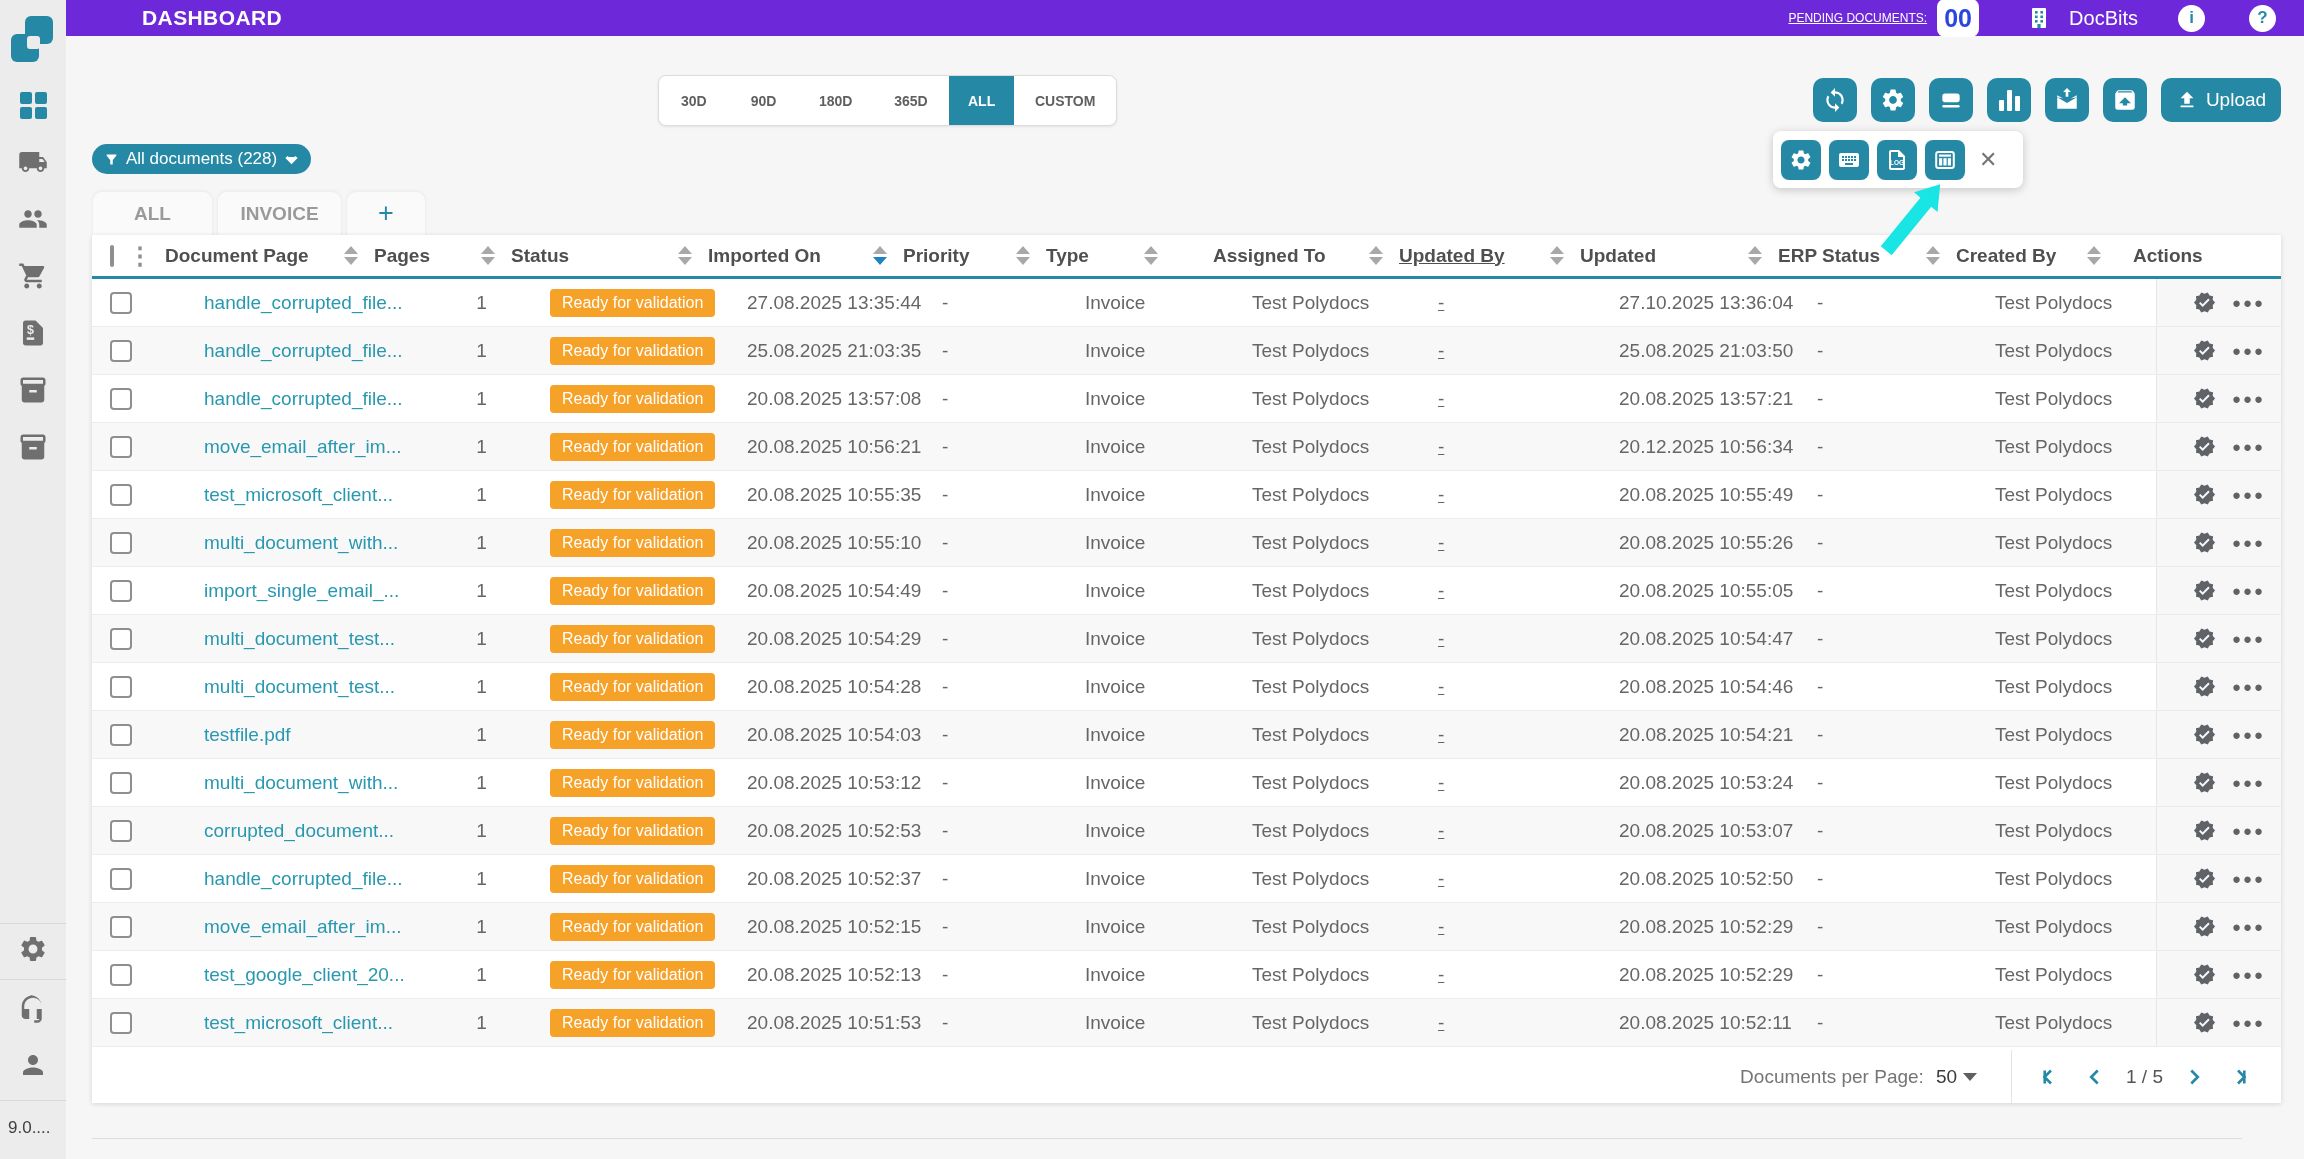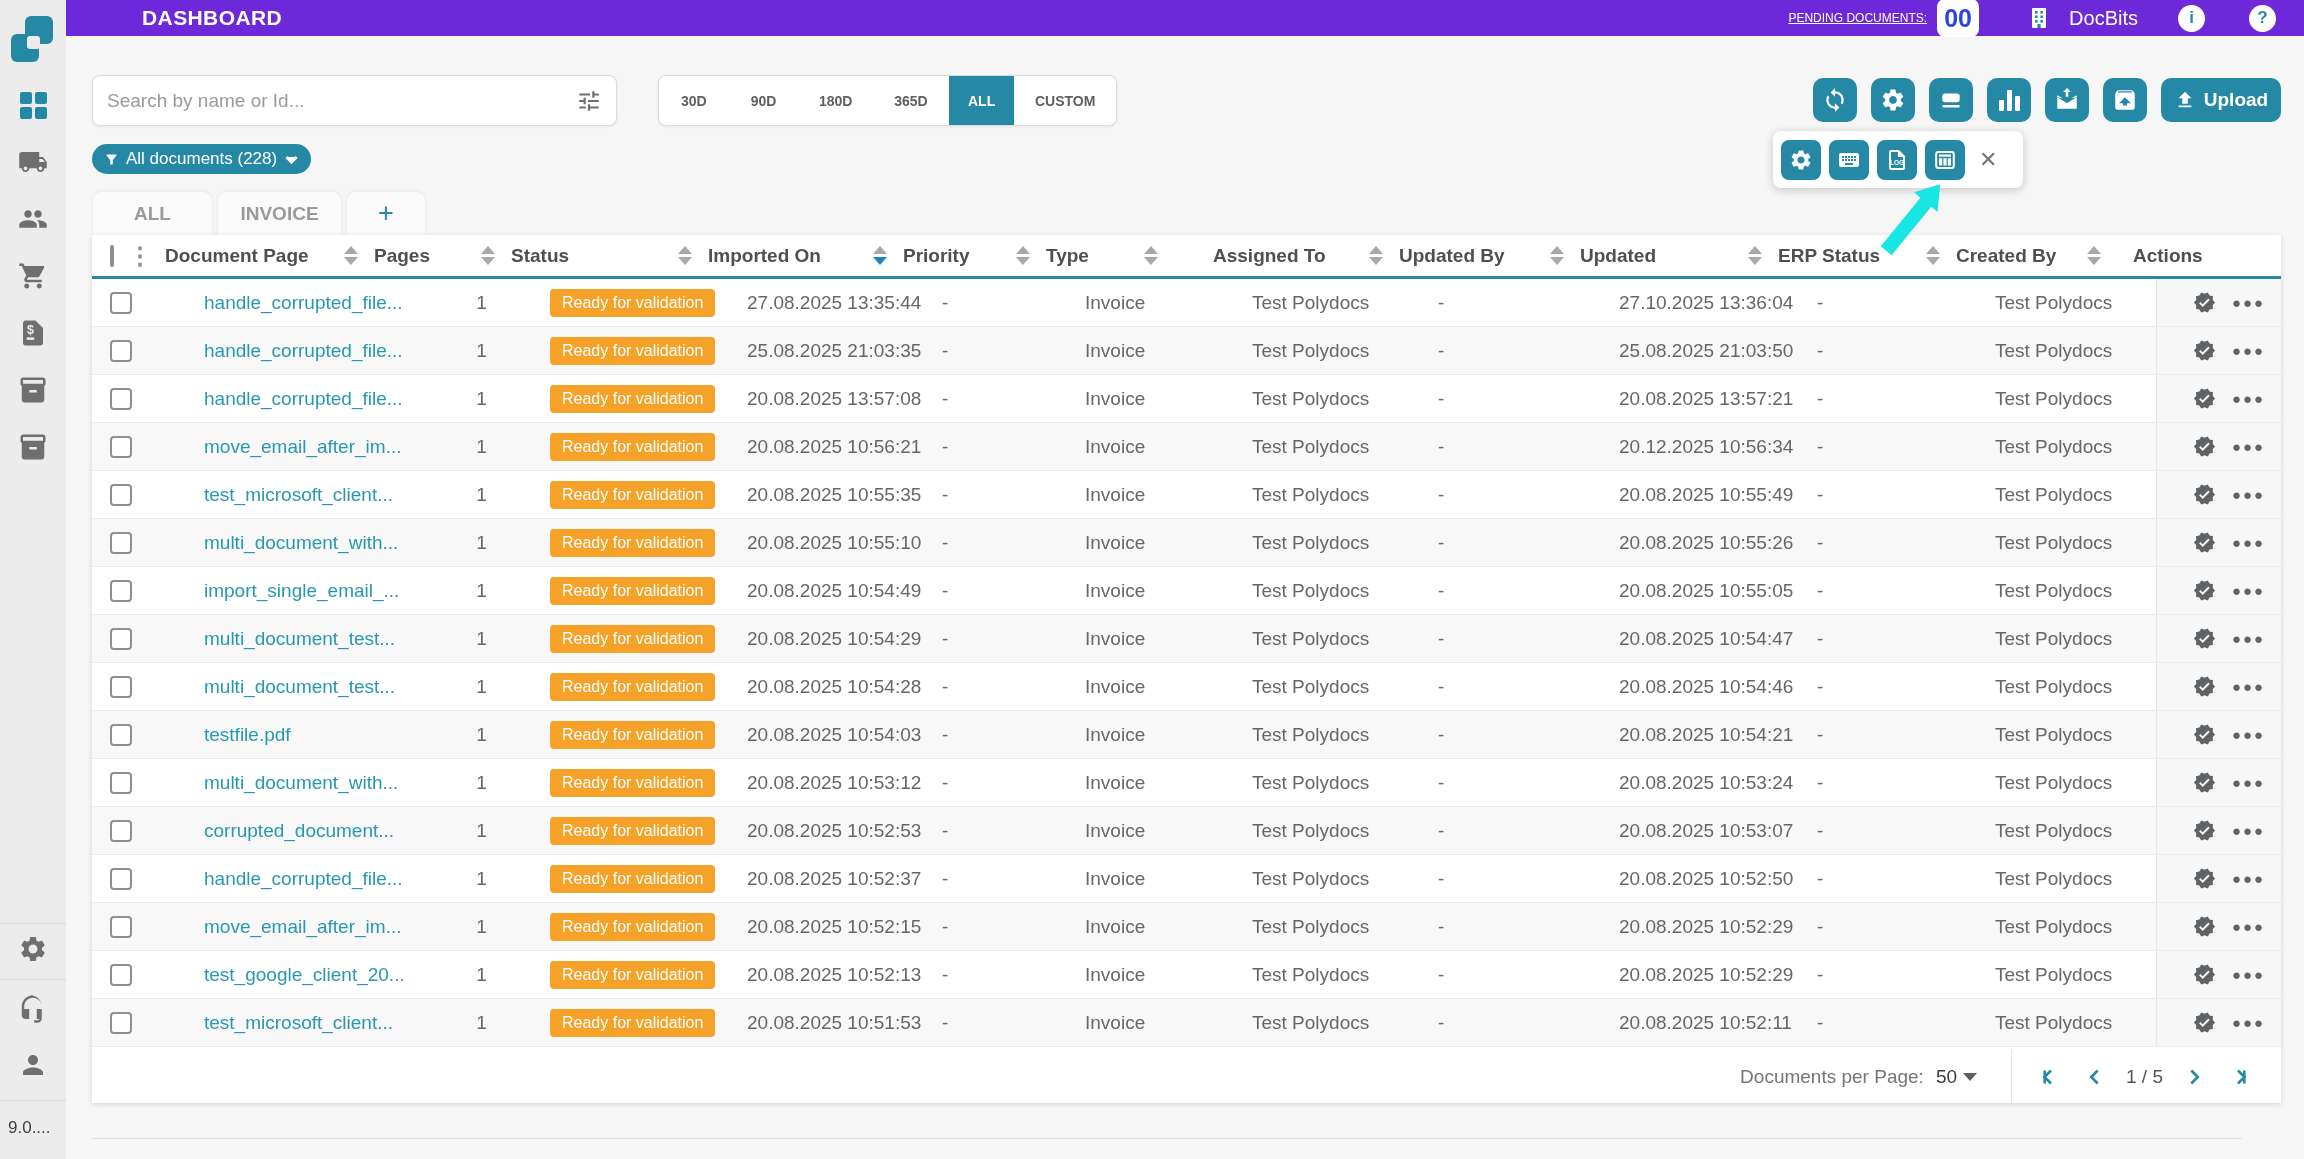--- a/index.html
+++ b/index.html
@@ -41,21 +41,21 @@
   .searchbox input::placeholder { color:#9a9a9a; }
   .tune { width:26px; height:26px; margin-right:14px; fill:#6f6f6f; cursor:pointer; flex:none; }
 
   .rangegroup { position:absolute; left:592px; top:22px; width:459px; height:51px; background:#fff; border:1px solid #dcdcdc; border-radius:8px; box-shadow:0 1px 3px rgba(0,0,0,.08); display:flex; overflow:hidden; }
   .rbtn { height:100%; display:flex; align-items:center; justify-content:center; font-size:14px; font-weight:bold; color:#5f5f5f; cursor:pointer; }
   .rbtn.active { background:#2589a6; color:#fff; }
 
   .toolbar { position:absolute; left:1747px; top:25px; display:flex; gap:14px; align-items:center; }
   .tbtn { width:44px; height:44px; background:#2589a6; border-radius:10px; display:flex; align-items:center; justify-content:center; cursor:pointer; }
   .tbtn svg { width:26px; height:26px; fill:#fff; }
-  .upload-btn { width:120px; height:44px; background:#2589a6; border-radius:10px; display:flex; align-items:center; justify-content:center; gap:8px; color:#fff; font-size:19px; font-weight:bold; cursor:pointer; }
+  .upload-btn { width:120px; height:44px; background:#2589a6; border-radius:10px; display:flex; align-items:center; justify-content:center; gap:8px; color:#fff; font-size:19px; font-weight:normal; cursor:pointer; }
   .upload-btn svg { width:22px; height:22px; fill:#fff; }
   .bars { display:flex; align-items:flex-end; gap:3px; height:22px; }
   .bars i { width:5px; background:#fff; border-radius:1px; }
 
   .popup { position:absolute; left:1707px; top:78px; width:250px; height:57px; background:#fff; border-radius:8px; box-shadow:0 2px 10px rgba(0,0,0,.2); display:flex; align-items:center; padding-left:8px; z-index:6; }
   .pbtn { width:40px; height:40px; background:#2589a6; border-radius:8px; display:flex; align-items:center; justify-content:center; margin-right:8px; cursor:pointer; }
   .pbtn svg { width:24px; height:24px; fill:#fff; }
   .popup-close { margin-left:6px; font-size:22px; color:#757575; cursor:pointer; line-height:1; }
   .cyan-arrow { position:absolute; left:1804px; top:115px; width:90px; height:90px; z-index:7; pointer-events:none; }
 
@@ -77,21 +77,21 @@
   .hc-sel { width:112px; display:flex; align-items:center; padding-left:18px; gap:14px; }
   .kebab { font-size:24px; color:#8f8f8f; font-weight:bold; cursor:pointer; line-height:1; }
   .sort { display:flex; flex-direction:column; align-items:center; cursor:pointer; flex:none; }
   .tri { width:0; height:0; border-left:7px solid transparent; border-right:7px solid transparent; display:block; }
   .tri.up { border-bottom:8px solid #a8a8a8; margin-bottom:3px; }
   .tri.down { border-top:8px solid #a8a8a8; }
   .sort.desc .tri.down { border-top-color:#1d83c5; }
 
   .c-sel{width:112px;flex:none;} .c-name{width:209px;flex:none;} .c-pages{width:137px;flex:none;}
   .c-status{width:197px;flex:none;} .c-imported{width:195px;flex:none;} .c-priority{width:143px;flex:none;}
-  .c-type{width:128px;flex:none;} .c-assigned{width:186px;flex:none;margin-left:39px;} .c-updatedby{width:181px;flex:none;}
+  .c-type{width:128px;flex:none;} .c-assigned{width:186px;flex:none;margin-left:39px;} .c-updatedby{width:181px;flex:none;text-decoration:underline;}
   .c-updated{width:198px;flex:none;} .c-erp{width:178px;flex:none;} .c-createdby{width:161px;flex:none;}
   .c-actions{width:164px;flex:none;}
 
   .trow { display:flex; height:48px; align-items:center; border-bottom:1px solid #ececec; background:#fff; }
   .trow:nth-child(even) { background:#f8f8f8; }
   .cell { font-size:19px; color:#666; white-space:nowrap; overflow:hidden; }
   .cell.c-sel { display:flex; padding-left:18px; }
   .cb { width:22px; height:22px; border:2px solid #8f8f8f; border-radius:4px; background:#fff; display:inline-block; cursor:pointer; }
   .cell.c-name a { color:#2898b0; text-decoration:none; cursor:pointer; }
   .cell.c-pages { text-align:center; }
@@ -208,26 +208,20 @@
         <rect x="10.4" y="18" width="3.2" height="4" fill="#2589a6"></rect>
       </svg>
       <span class="tb-brand">DocBits</span>
       <span class="tb-circle">i</span>
       <span class="tb-circle q">?</span>
     </div>
   </header>
 
   <div class="main">
 
-    <div class="searchbox">
-      <input type="text" placeholder="Search by name or Id..." style="">
-      <svg class="tune" viewBox="0 0 24 24">
-          <path d="M3 17v2h6v-2H3zM3 5v2h10V5H3zm10 16v-2h8v-2h-8v-2h-2v6h2zM7 9v2H3v2h4v2h2V9H7zm14 4v-2H11v2h10zM15 9h2V7h4V5h-4V3h-2v6z"></path>
-        </svg>
-    </div>
 
     <div class="rangegroup">
       <div class="rbtn" style="width:70px">30D</div>
       <div class="rbtn" style="width:70px">90D</div>
       <div class="rbtn" style="width:75px">180D</div>
       <div class="rbtn" style="width:76px">365D</div>
       <div class="rbtn active" style="width:66px">ALL</div>
       <div class="rbtn" style="width:102px">CUSTOM</div>
     </div>
 

